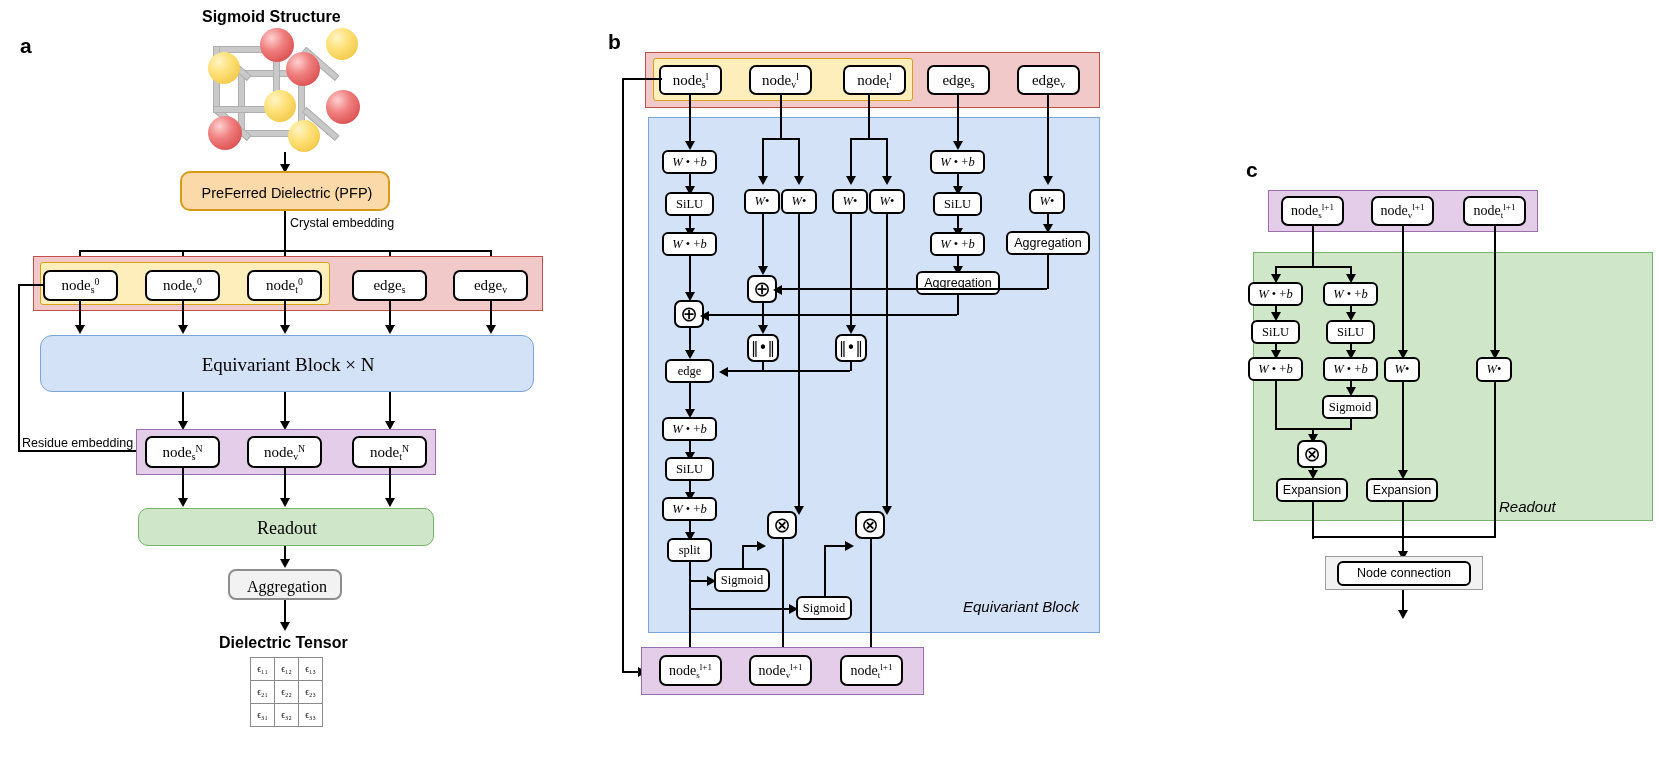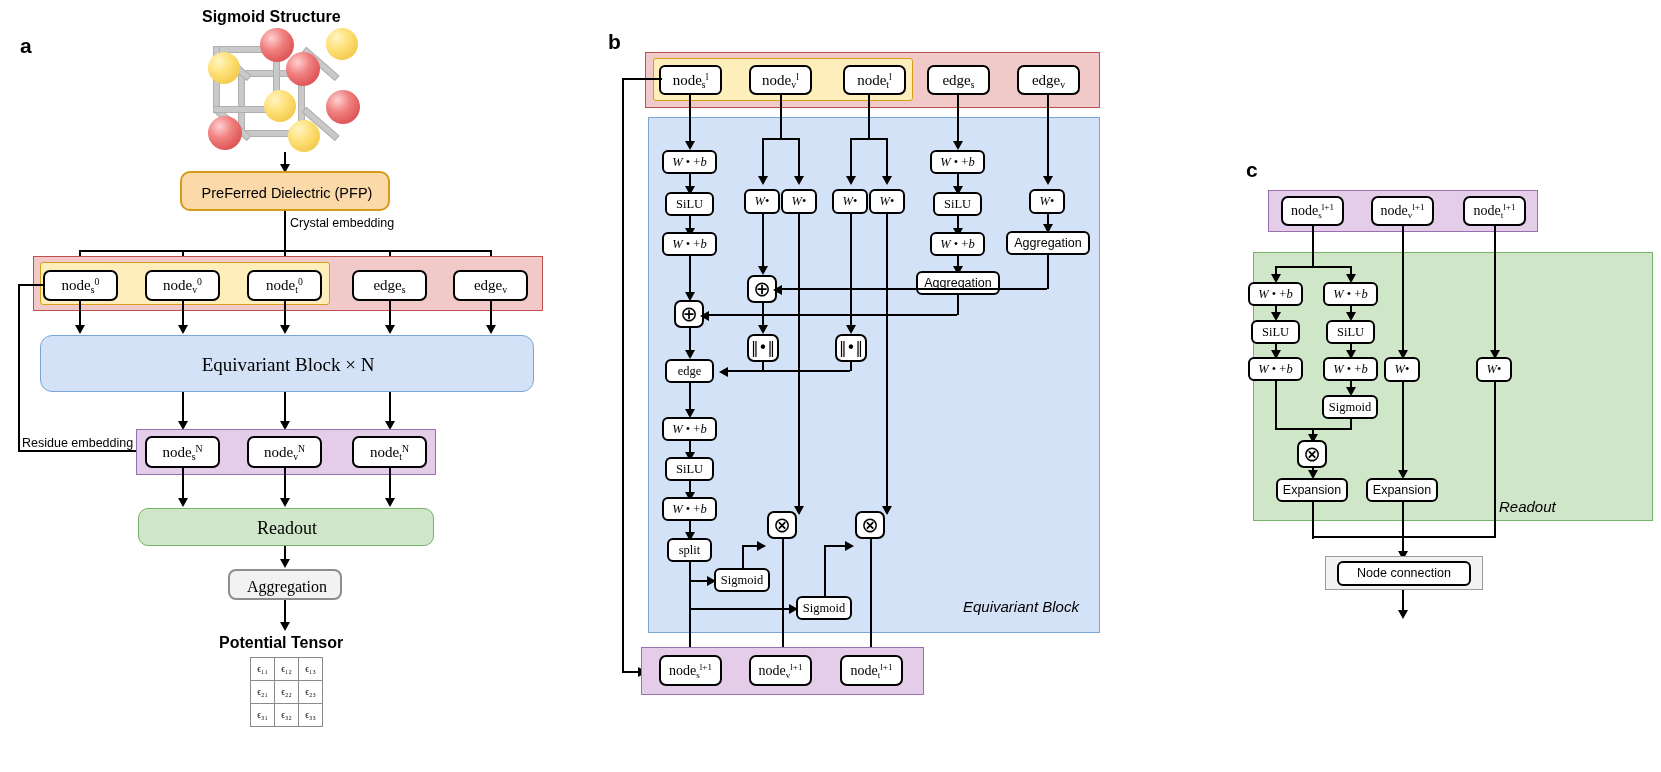--- a/index.html
+++ b/index.html
@@ -200,21 +200,21 @@
 <div class="ln vln abs" style="left:284px;top:546px;height:16px;"></div>
 <div class="arrow-d" style="left:279.5px;top:559px;"></div>
 
 <div class="region reg-greyr" style="left:228px;top:569px;width:114px;height:31px;">
   <div class="lbl-serif" style="left:0;top:0;width:114px;height:31px;display:flex;align-items:center;justify-content:center;font-size:16px;">Aggregation</div>
 </div>
 
 <div class="ln vln abs" style="left:284px;top:600px;height:26px;"></div>
 <div class="arrow-d" style="left:279.5px;top:622px;"></div>
 
-<div class="title-b" style="left:219px;top:634px;">Potential Tensor</div>
+<div class="title-b" style="left:219px;top:634px;">Dielectric Tensor</div>
 
 <table class="dt" style="left:250px;top:657px;">
   <tbody id="dt-body">
       <tr>
         <td>ϵ₁₁</td>
         <td>ϵ₁₂</td>
         <td>ϵ₁₃</td>
       </tr>
       <tr>
         <td>ϵ₂₁</td>

